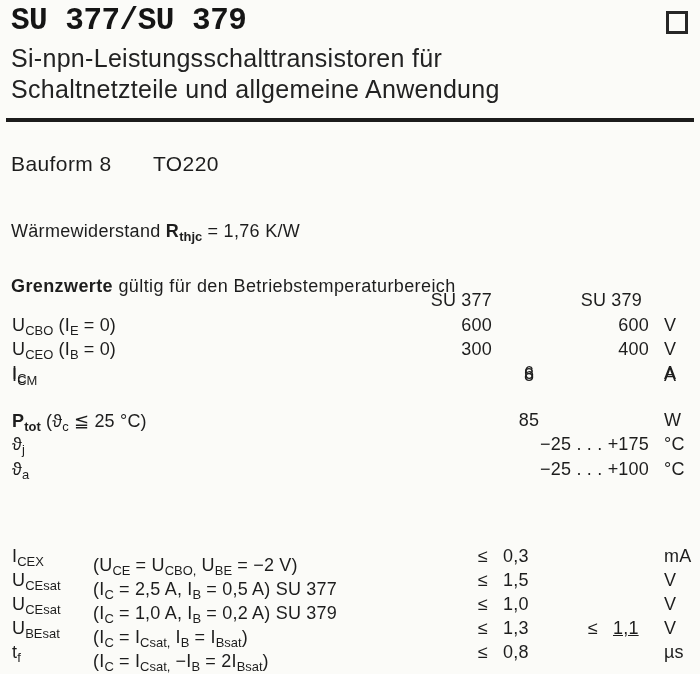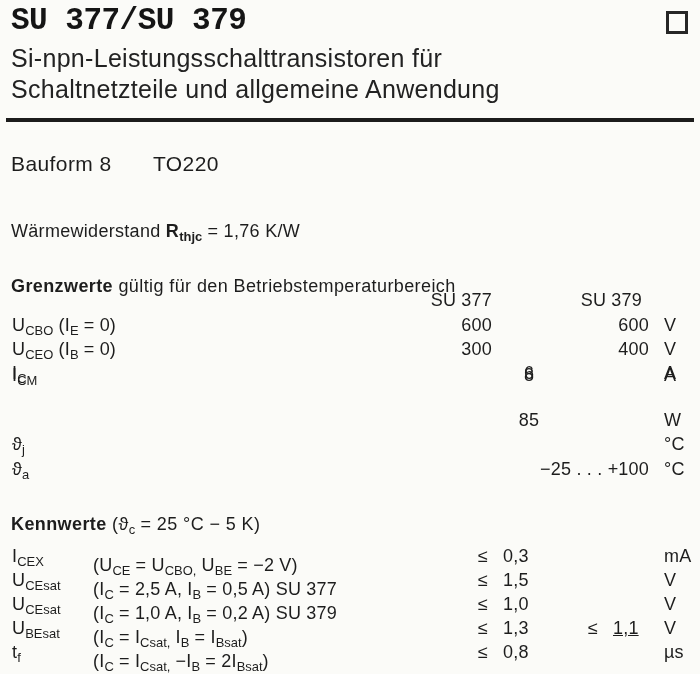--- a/index.html
+++ b/index.html
@@ -110,36 +110,37 @@
     <span class="cu">A</span>
   </div>
 
   <div class="row" style="top:365px">
     <span class="lab"><span>I</span><span class="sub">CM</span></span>
     <span class="cc">8</span>
     <span class="cu">A</span>
   </div>
 
   <div class="row" style="top:410px">
+    <span class="lab"><span class="b">P</span><span class="sub b">tot</span><span> (ϑ</span><span class="sub">c</span><span> ≦ 25 °C)</span></span>
     <span class="cc">85</span>
     <span class="cu">W</span>
   </div>
 
   <div class="row" style="top:434px">
     <span class="lab"><span>ϑ</span><span class="sub">j</span></span>
+    <span class="c379">−25 . . . +175</span>
     <span class="cu">°C</span>
   </div>
 
   <div class="row" style="top:459px">
     <span class="lab"><span>ϑ</span><span class="sub">a</span></span>
     <span class="c379">−25 . . . +100</span>
     <span class="cu">°C</span>
   </div>
 
-  <div class="k-heading"><span class="b">Kennwerte</span><span> (ϑ</span><span class="sub">c</span><span> = 25 °C − 5 K)</span></div>
 
   <div class="row" style="top:546px">
     <span class="ksym"><span>I</span><span class="sub">CEX</span></span>
     <span class="kcond"><span>(U</span><span class="sub">CE</span><span> = U</span><span class="sub">CBO,</span><span> U</span><span class="sub">BE</span><span> = −2 V)</span></span>
     <span class="kop1">≤</span>
     <span class="kv1">0,3</span>
     <span class="cu">mA</span>
   </div>
 
   <div class="row" style="top:570px">

